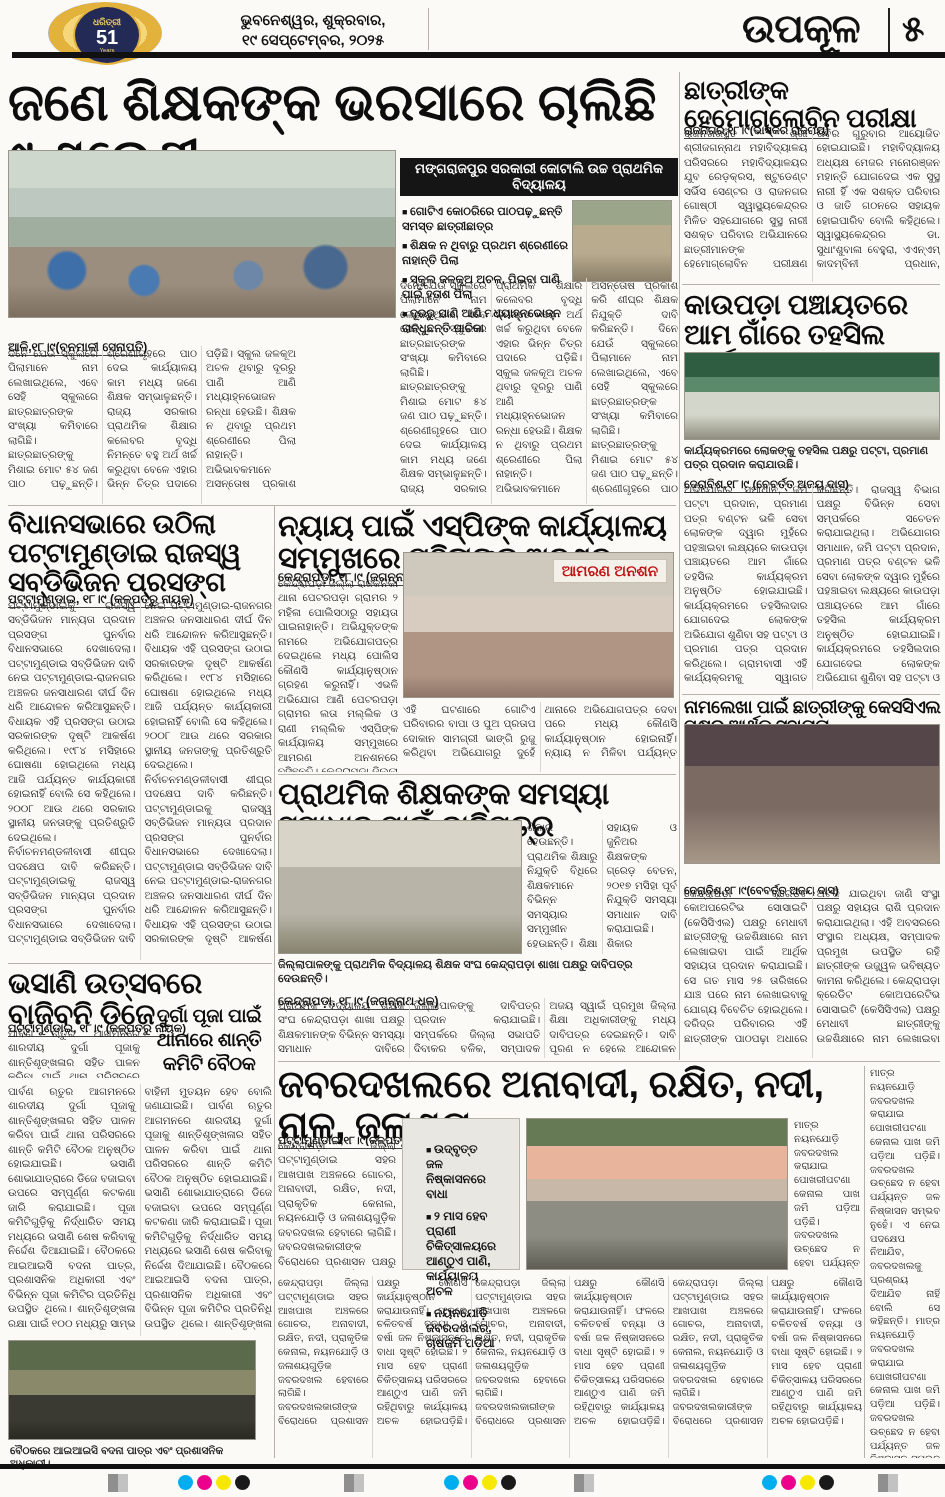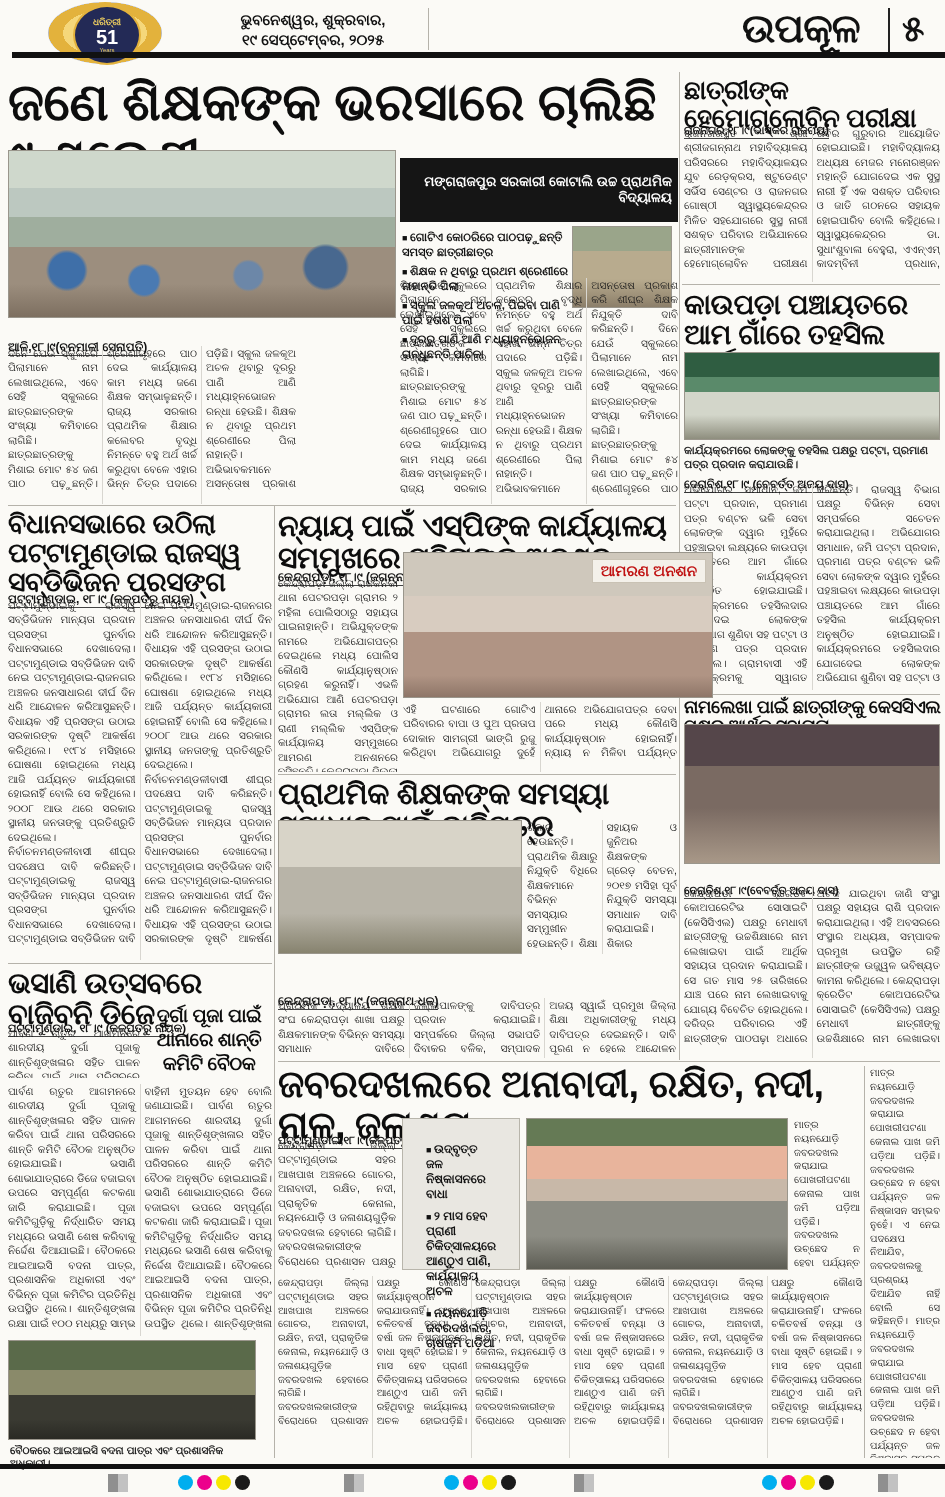--- a/index.html
+++ b/index.html
@@ -11,21 +11,21 @@
   .byline > span{border-bottom:1px solid #444;display:inline-block;padding-bottom:1px;}
   .bodytxt{font-size:10.5px;line-height:1.38;text-align:justify;overflow:hidden;color:#1c1c1c;}
   .cols2{column-count:2;column-gap:9px;column-rule:1px solid #d8d6d0;}
   .cols3{column-count:3;column-gap:9px;column-rule:1px solid #d8d6d0;}
   .cols6{column-count:6;column-gap:8px;column-rule:1px solid #d8d6d0;}
   .photo{border:1px solid #9a968c;box-sizing:border-box;}
   .caption{font-size:11px;font-weight:bold;line-height:1.25;color:#222;}
   .vrule{width:1px;background:#b5b2aa;}
   .hrule{height:1px;background:#b5b2aa;}
   .infobox-title{background:#151515;color:#fff;font-weight:bold;font-size:13.5px;
-                 padding:16px 6px;text-align:right;line-height:1.2;}
+                 padding:3px 6px;text-align:center;line-height:1.2;}
   .bullets li{list-style:none;font-weight:bold;font-size:11.5px;line-height:1.3;margin:4px 0;}
   .bullets li::before{content:"■ ";font-size:9px;}
   .bullets{margin:0;padding:4px 2px;}
   .graybox{background:#e9e7e1;border:1px solid #b8b5ab;box-sizing:border-box;padding:6px 6px;}
   .graybox li{font-size:12px;margin:7px 0;line-height:1.25;}
   .regsq{width:20px;height:18px;background:linear-gradient(90deg,#8f8f8f 0 50%,#c2c2c2 50% 100%);}
   .dot{width:15px;height:15px;border-radius:50%;display:inline-block;margin-right:4px;}
   .photo-classroom{background:
      radial-gradient(circle at 15% 72%, #3f6fa8 0 5%, transparent 6%),
      radial-gradient(circle at 35% 78%, #4a7ab2 0 5%, transparent 6%),
@@ -135,29 +135,30 @@
   <div class="abs hl" style="left:146px;top:1004px;width:126px;font-size:19px;text-align:center;line-height:1.25;">ଦୁର୍ଗା ପୂଜା ପାଇଁ ଥାନାରେ ଶାନ୍ତି କମିଟି ବୈଠକ</div>
   <div class="abs bodytxt cols2" style="left:8px;top:1084px;width:264px;height:252px;">ପାର୍ବଣ ଋତୁର ଆଗମନରେ ଶାରଦୀୟ ଦୁର୍ଗା ପୂଜାକୁ ଶାନ୍ତିଶୃଙ୍ଖଳାର ସହିତ ପାଳନ କରିବା ପାଇଁ ଥାନା ପରିସରରେ ଶାନ୍ତି କମିଟି ବୈଠକ ଅନୁଷ୍ଠିତ ହୋଇଯାଇଛି। ଭସାଣି ଶୋଭାଯାତ୍ରାରେ ଡିଜେ ବଜାଇବା ଉପରେ ସମ୍ପୂର୍ଣ୍ଣ କଟକଣା ଜାରି କରାଯାଇଛି। ପୂଜା କମିଟିଗୁଡ଼ିକୁ ନିର୍ଦ୍ଧାରିତ ସମୟ ମଧ୍ୟରେ ଭସାଣି ଶେଷ କରିବାକୁ ନିର୍ଦ୍ଦେଶ ଦିଆଯାଇଛି। ବୈଠକରେ ଆଇଆଇସି ବଦନା ପାତ୍ର, ପ୍ରଶାସନିକ ଅଧିକାରୀ ଏବଂ ବିଭିନ୍ନ ପୂଜା କମିଟିର ପ୍ରତିନିଧି ଉପସ୍ଥିତ ଥିଲେ। ଶାନ୍ତିଶୃଙ୍ଖଳା ରକ୍ଷା ପାଇଁ ୧୦୦ ମଧ୍ୟରୁ ସାମ୍ଭ ବାହିନୀ ମୁତୟନ ହେବ ବୋଲି ଜଣାଯାଇଛି। ପାର୍ବଣ ଋତୁର ଆଗମନରେ ଶାରଦୀୟ ଦୁର୍ଗା ପୂଜାକୁ ଶାନ୍ତିଶୃଙ୍ଖଳାର ସହିତ ପାଳନ କରିବା ପାଇଁ ଥାନା ପରିସରରେ ଶାନ୍ତି କମିଟି ବୈଠକ ଅନୁଷ୍ଠିତ ହୋଇଯାଇଛି। ଭସାଣି ଶୋଭାଯାତ୍ରାରେ ଡିଜେ ବଜାଇବା ଉପରେ ସମ୍ପୂର୍ଣ୍ଣ କଟକଣା ଜାରି କରାଯାଇଛି। ପୂଜା କମିଟିଗୁଡ଼ିକୁ ନିର୍ଦ୍ଧାରିତ ସମୟ ମଧ୍ୟରେ ଭସାଣି ଶେଷ କରିବାକୁ ନିର୍ଦ୍ଦେଶ ଦିଆଯାଇଛି। ବୈଠକରେ ଆଇଆଇସି ବଦନା ପାତ୍ର, ପ୍ରଶାସନିକ ଅଧିକାରୀ ଏବଂ ବିଭିନ୍ନ ପୂଜା କମିଟିର ପ୍ରତିନିଧି ଉପସ୍ଥିତ ଥିଲେ। ଶାନ୍ତିଶୃଙ୍ଖଳା ରକ୍ଷା ପାଇଁ ୧୦୦ ମଧ୍ୟରୁ ସାମ୍ଭ ବାହିନୀ ମୁତୟନ ହେବ ବୋଲି ଜଣାଯାଇଛି। ପାର୍ବଣ ଋତୁର ଆଗମନରେ ଶାରଦୀୟ ଦୁର୍ଗା ପୂଜାକୁ ଶାନ୍ତିଶୃଙ୍ଖଳାର ସହିତ ପାଳନ କରିବା ପାଇଁ ଥାନା ପରିସରରେ ଶାନ୍ତି କମିଟି ବୈଠକ ଅନୁଷ୍ଠିତ ହୋଇଯାଇଛି। ଭସାଣି ଶୋଭାଯାତ୍ରାରେ ଡିଜେ ବଜାଇବା ଉପରେ ସମ୍ପୂର୍ଣ୍ଣ କଟକଣା ଜାରି କରାଯାଇଛି। ପୂଜା କମିଟିଗୁଡ଼ିକୁ ନିର୍ଦ୍ଧାରିତ ସମୟ ମଧ୍ୟରେ ଭସାଣି ଶେଷ କରିବାକୁ ନିର୍ଦ୍ଦେଶ ଦିଆଯାଇଛି। ବୈଠକରେ ଆଇଆଇସି ବଦନା ପାତ୍ର, ପ୍ରଶାସନିକ ଅଧିକାରୀ ଏବଂ ବିଭିନ୍ନ ପୂଜା କମିଟିର ପ୍ରତିନିଧି ଉପସ୍ଥିତ ଥିଲେ। ଶାନ୍ତିଶୃଙ୍ଖଳା ରକ୍ଷା ପାଇଁ ୧୦୦ ମଧ୍ୟରୁ ସାମ୍ଭ ବାହିନୀ ମୁତୟନ ହେବ ବୋଲି ଜଣାଯାଇଛି।</div>
   <div class="abs photo photo-night" style="left:8px;top:1340px;width:248px;height:100px;"></div>
   <div class="abs caption" style="left:10px;top:1444px;width:250px;font-size:10.5px;">ବୈଠକରେ ଆଇଆଇସି ବଦନା ପାତ୍ର ଏବଂ ପ୍ରଶାସନିକ ଅଧିକାରୀ।</div>
 
   <div class="abs hl" style="left:278px;top:510px;width:400px;font-size:30px;">ନ୍ୟାୟ ପାଇଁ ଏସ୍‌ପିଙ୍କ କାର୍ଯ୍ୟାଳୟ ସମ୍ମୁଖରେ ମହିଳାଙ୍କ ଅନଶନ</div>
   <div class="abs byline" style="left:278px;top:554px;">
     <span>କେନ୍ଦ୍ରାପଡ଼ା, ୧୮।୯ (ଜଗନ୍ନାଥ ଧଳ)</span>
   </div>
   <div class="abs bodytxt" style="left:278px;top:576px;width:120px;height:196px;">କେନ୍ଦ୍ରାପଡ଼ା ଜିଲ୍ଲା ରାଜକନିକା ଥାନା ପେଟରପଡ଼ା ଗ୍ରାମର ୨ ମହିଳା ପୋଲିସଠାରୁ ସହାୟତା ପାଇନାହାନ୍ତି। ଅଭିଯୁକ୍ତଙ୍କ ନାମରେ ଅଭିଯୋଗପତ୍ର ଦେଇଥିଲେ ମଧ୍ୟ ପୋଲିସ କୌଣସି କାର୍ଯ୍ୟାନୁଷ୍ଠାନ ଗ୍ରହଣ କରୁନାହିଁ। ଏଭଳି ଅଭିଯୋଗ ଆଣି ପେଟରପଡ଼ା ଗ୍ରାମର ଲତା ମଲ୍ଲିକ ଓ ରାଣୀ ମଲ୍ଲିକ ଏସ୍‌ପିଙ୍କ କାର୍ଯ୍ୟାଳୟ ସମ୍ମୁଖରେ ଆମରଣ ଅନଶନରେ ବସିଛନ୍ତି। କେନ୍ଦ୍ରାପଡ଼ା ଜିଲ୍ଲା ରାଜକନିକା ଥାନା ପେଟରପଡ଼ା ଗ୍ରାମର ୨ ମହିଳା ପୋଲିସଠାରୁ ସହାୟତା ପାଇନାହାନ୍ତି। ଅଭିଯୁକ୍ତଙ୍କ ନାମରେ ଅଭିଯୋଗପତ୍ର ଦେଇଥିଲେ ମଧ୍ୟ ପୋଲିସ କୌଣସି କାର୍ଯ୍ୟାନୁଷ୍ଠାନ ଗ୍ରହଣ କରୁନାହିଁ। ଏଭଳି ଅଭିଯୋଗ ଆଣି ପେଟରପଡ଼ା ଗ୍ରାମର ଲତା ମଲ୍ଲିକ ଓ ରାଣୀ ମଲ୍ଲିକ ଏସ୍‌ପିଙ୍କ କାର୍ଯ୍ୟାଳୟ ସମ୍ମୁଖରେ ଆମରଣ ଅନଶନରେ ବସିଛନ୍ତି।</div>
-  <div class="abs photo photo-protest" style="left:403px;top:552px;width:310px;height:146px;">
+  <div class="abs photo photo-protest" style="left:403px;top:552px;width:271px;height:146px;">
     <div class="banner">ଆମରଣ ଅନଶନ</div>
   </div>
   <div class="abs bodytxt cols2" style="left:403px;top:702px;width:274px;height:70px;">ଏହି ଘଟଣାରେ ଗୋଟିଏ ପରିବାରର ବାପା ଓ ପୁଅ ପ୍ରତାପ ଦୋକାନ ସାମଗ୍ରୀ ଭାଙ୍ଗି ରୁଜୁ କରିଥିବା ଅଭିଯୋଗରୁ ଦୁହେଁ ଥାନାରେ ଅଭିଯୋଗପତ୍ର ଦେବା ପରେ ମଧ୍ୟ କୌଣସି କାର୍ଯ୍ୟାନୁଷ୍ଠାନ ହୋଇନାହିଁ। ନ୍ୟାୟ ନ ମିଳିବା ପର୍ଯ୍ୟନ୍ତ ଅନଶନ ଜାରି ରହିବ ବୋଲି ମହିଳାମାନେ କହିଛନ୍ତି। ବିଡ଼ିଓ ଓ ତହସିଲଦାର ଘଟଣାସ୍ଥଳରେ ପହଞ୍ଚି ବୁଝାସୁଝା କରିଥିଲେ।</div>
 
   <div class="abs hrule" style="left:278px;top:774px;width:398px;"></div>
   <div class="abs hl" style="left:278px;top:778px;width:400px;font-size:30px;">ପ୍ରାଥମିକ ଶିକ୍ଷକଙ୍କ ସମସ୍ୟା ସମାଧାନ ପାଇଁ ଦାବିପତ୍ର</div>
   <div class="abs photo photo-teachers" style="left:278px;top:820px;width:244px;height:134px;"></div>
   <div class="abs bodytxt cols2" style="left:527px;top:820px;width:150px;height:134px;">ଶିକାର ହେଉଛନ୍ତି। ପ୍ରାଥମିକ ଶିକ୍ଷାରୁ ନିଯୁକ୍ତି ବିଧିରେ ଶିକ୍ଷକମାନେ ବିଭିନ୍ନ ସମସ୍ୟାର ସମ୍ମୁଖୀନ ହେଉଛନ୍ତି। ଶିକ୍ଷା ସହାୟକ ଓ ଜୁନିଅର ଶିକ୍ଷକଙ୍କ ଗ୍ରେଡ଼ ବେତନ, ୨୦୧୭ ମସିହା ପୂର୍ବ ନିଯୁକ୍ତି ସମସ୍ୟା ସମାଧାନ ଦାବି କରାଯାଇଛି। ଶିକାର ହେଉଛନ୍ତି। ପ୍ରାଥମିକ ଶିକ୍ଷାରୁ ନିଯୁକ୍ତି ବିଧିରେ ଶିକ୍ଷକମାନେ ବିଭିନ୍ନ ସମସ୍ୟାର ସମ୍ମୁଖୀନ ହେଉଛନ୍ତି। ଶିକ୍ଷା ସହାୟକ ଓ ଜୁନିଅର ଶିକ୍ଷକଙ୍କ ଗ୍ରେଡ଼ ବେତନ, ୨୦୧୭ ମସିହା ପୂର୍ବ ନିଯୁକ୍ତି ସମସ୍ୟା ସମାଧାନ ଦାବି କରାଯାଇଛି।</div>
+  <div class="abs caption" style="left:278px;top:958px;width:400px;">ଜିଲ୍ଲାପାଳଙ୍କୁ ପ୍ରାଥମିକ ବିଦ୍ୟାଳୟ ଶିକ୍ଷକ ସଂଘ କେନ୍ଦ୍ରାପଡ଼ା ଶାଖା ପକ୍ଷରୁ ଦାବିପତ୍ର ଦେଉଛନ୍ତି।</div>
   <div class="abs byline" style="left:278px;top:978px;">
     <span>କେନ୍ଦ୍ରାପଡ଼ା, ୧୮।୯ (ଜଗନ୍ନାଥ ଧଳ)</span>
   </div>
   <div class="abs bodytxt cols3" style="left:278px;top:998px;width:398px;height:60px;">ପ୍ରାଥମିକ ବିଦ୍ୟାଳୟ ଶିକ୍ଷକ ସଂଘ କେନ୍ଦ୍ରାପଡ଼ା ଶାଖା ପକ୍ଷରୁ ଶିକ୍ଷକମାନଙ୍କ ବିଭିନ୍ନ ସମସ୍ୟା ସମାଧାନ ଦାବିରେ ଜିଲ୍ଲାପାଳଙ୍କୁ ଦାବିପତ୍ର ପ୍ରଦାନ କରାଯାଇଛି। ସମ୍ପର୍କରେ ଜିଲ୍ଲା ସଭାପତି ଦିବାକର ବଳିକ, ସମ୍ପାଦକ ଅଜୟ ସ୍ୱାଇଁ ପ୍ରମୁଖ ଜିଲ୍ଲା ଶିକ୍ଷା ଅଧିକାରୀଙ୍କୁ ମଧ୍ୟ ଦାବିପତ୍ର ଦେଇଛନ୍ତି। ଦାବି ପୂରଣ ନ ହେଲେ ଆନ୍ଦୋଳନ କରାଯିବ ବୋଲି ସଂଘ ପକ୍ଷରୁ ଚେତାବନୀ ଦିଆଯାଇଛି।</div>
 
   <div class="abs hrule" style="left:278px;top:1061px;width:662px;"></div>
   <div class="abs hl" style="left:278px;top:1064px;width:584px;font-size:38px;">ଜବରଦଖଲରେ ଅନାବାଦୀ, ରକ୍ଷିତ, ନଦୀ, ନାଳ, ଜଳାଶୟ</div>
   <div class="abs byline" style="left:278px;top:1118px;font-size:11px;">
     <span>ପଟ୍ଟାମୁଣ୍ଡାଇ,୧୮।୯(କଳ୍ପତରୁ ନାୟକ)</span>
   </div>

